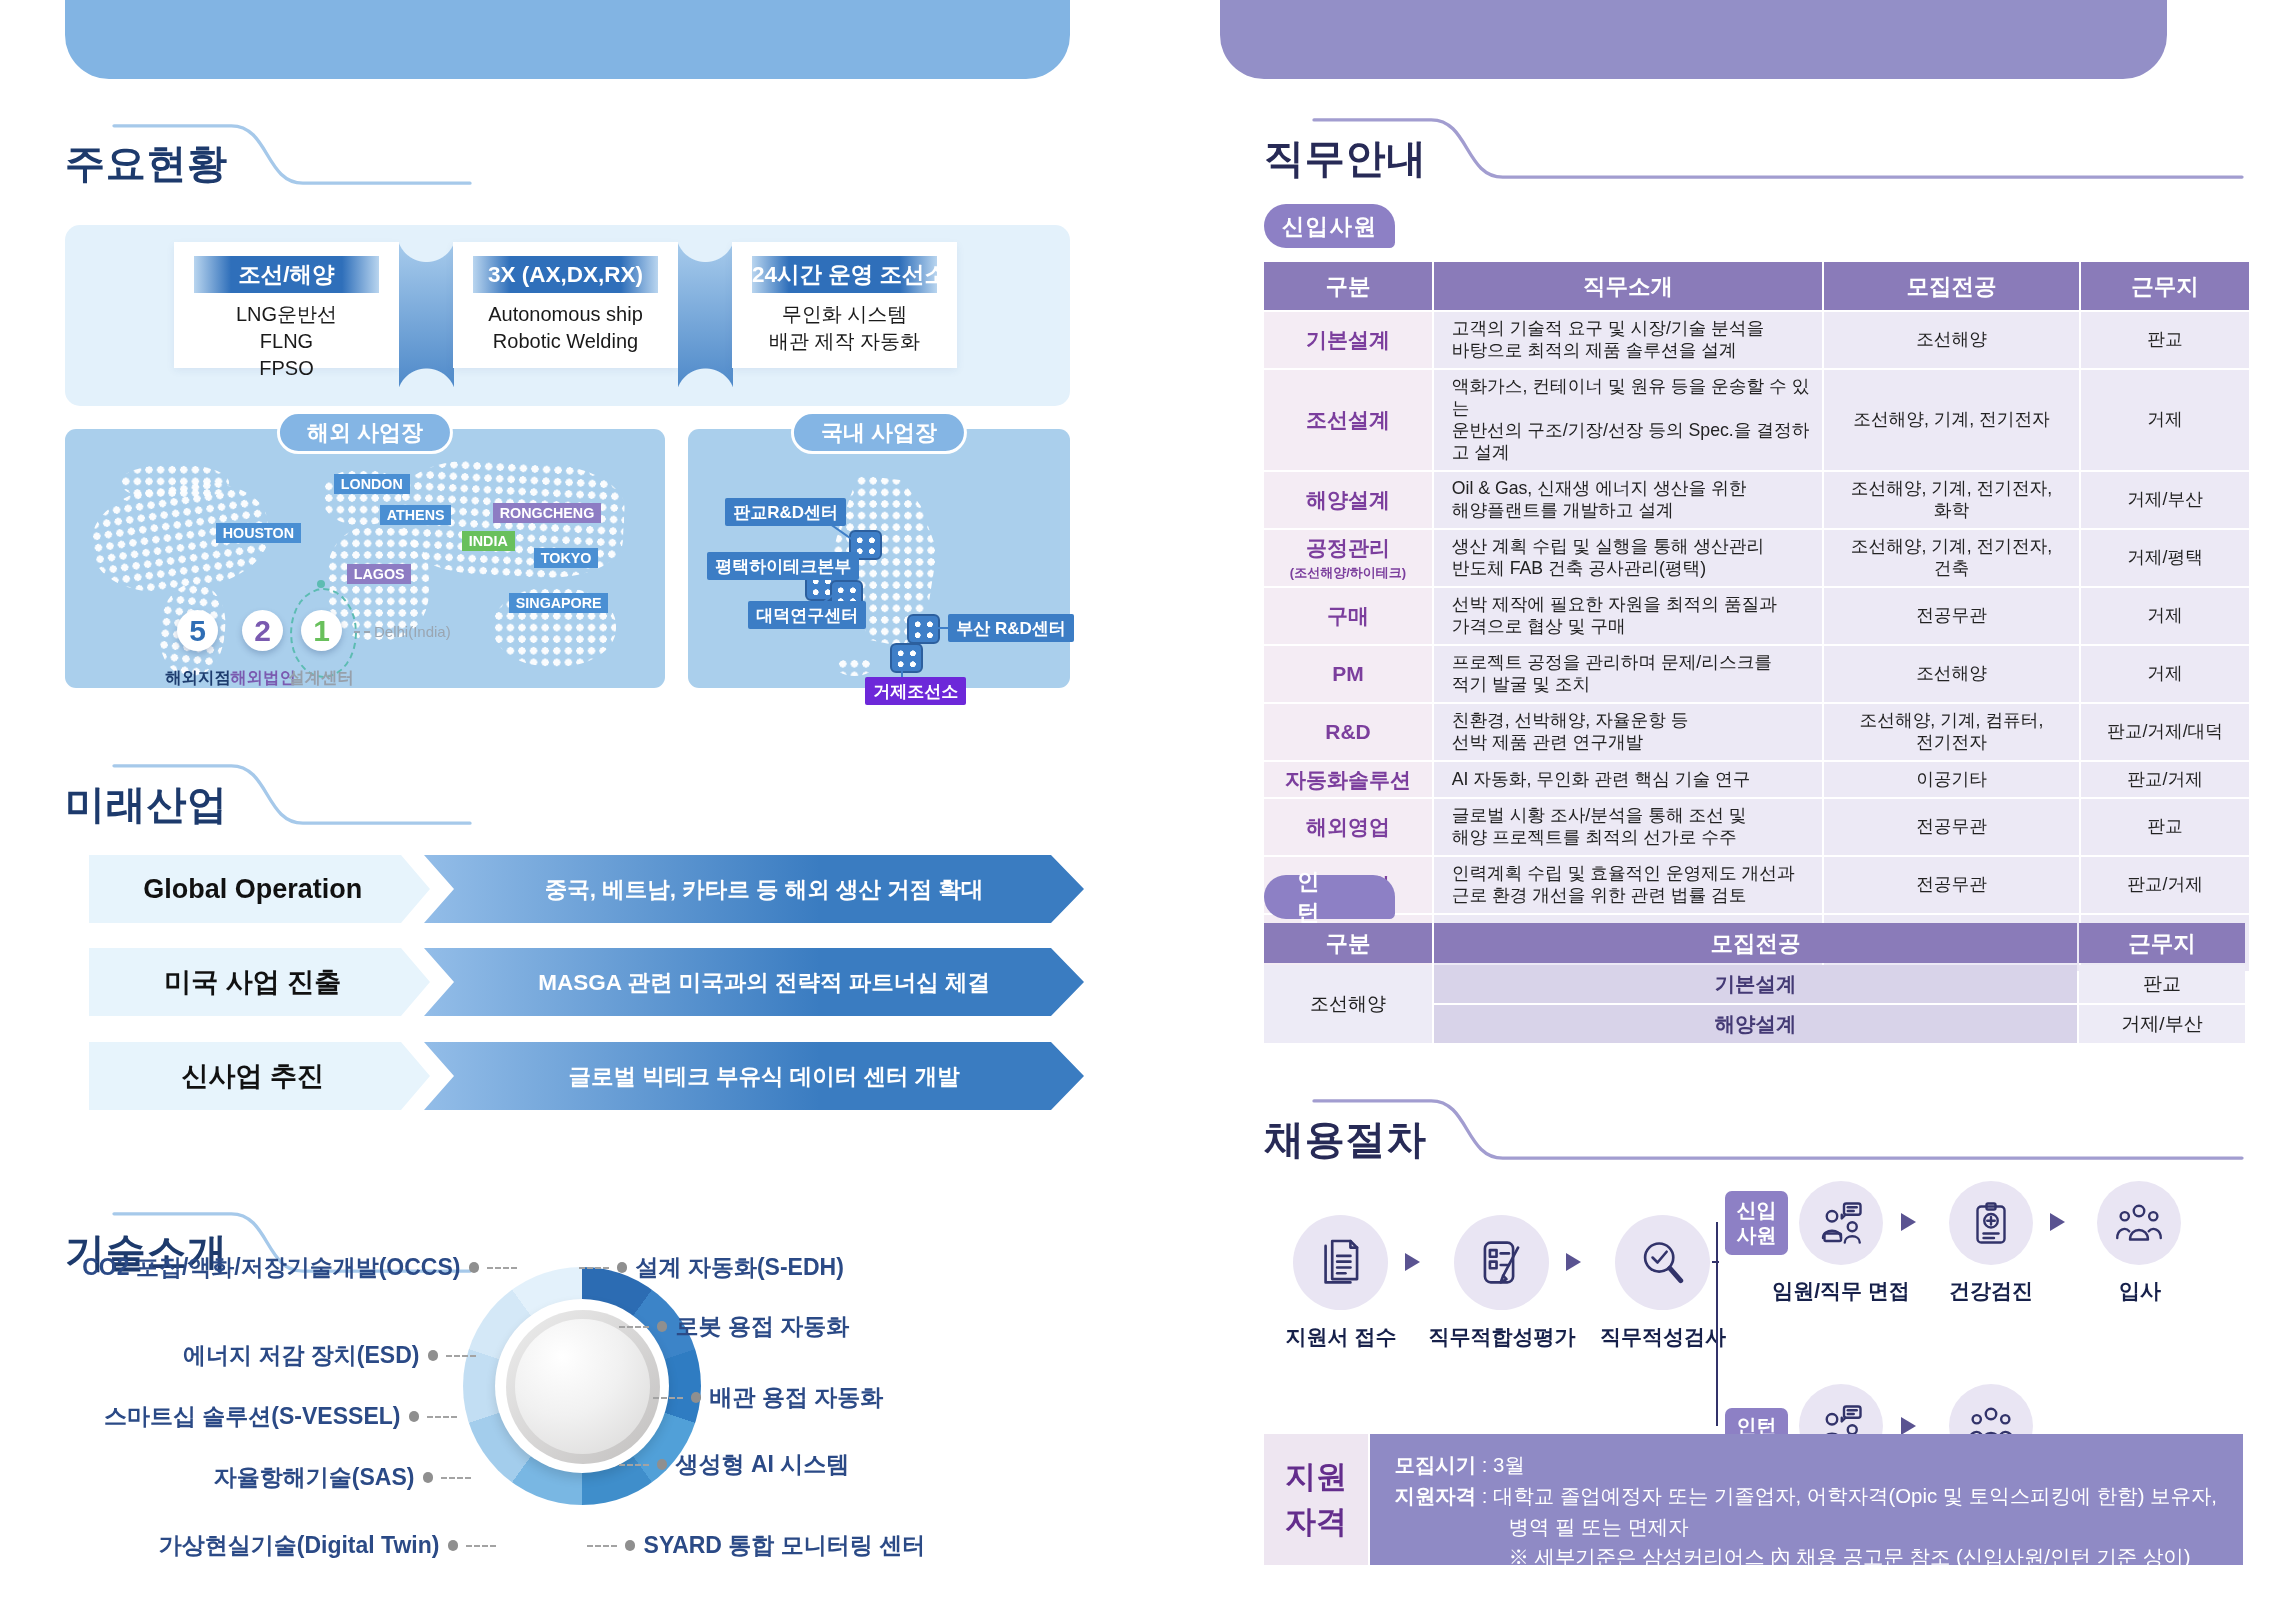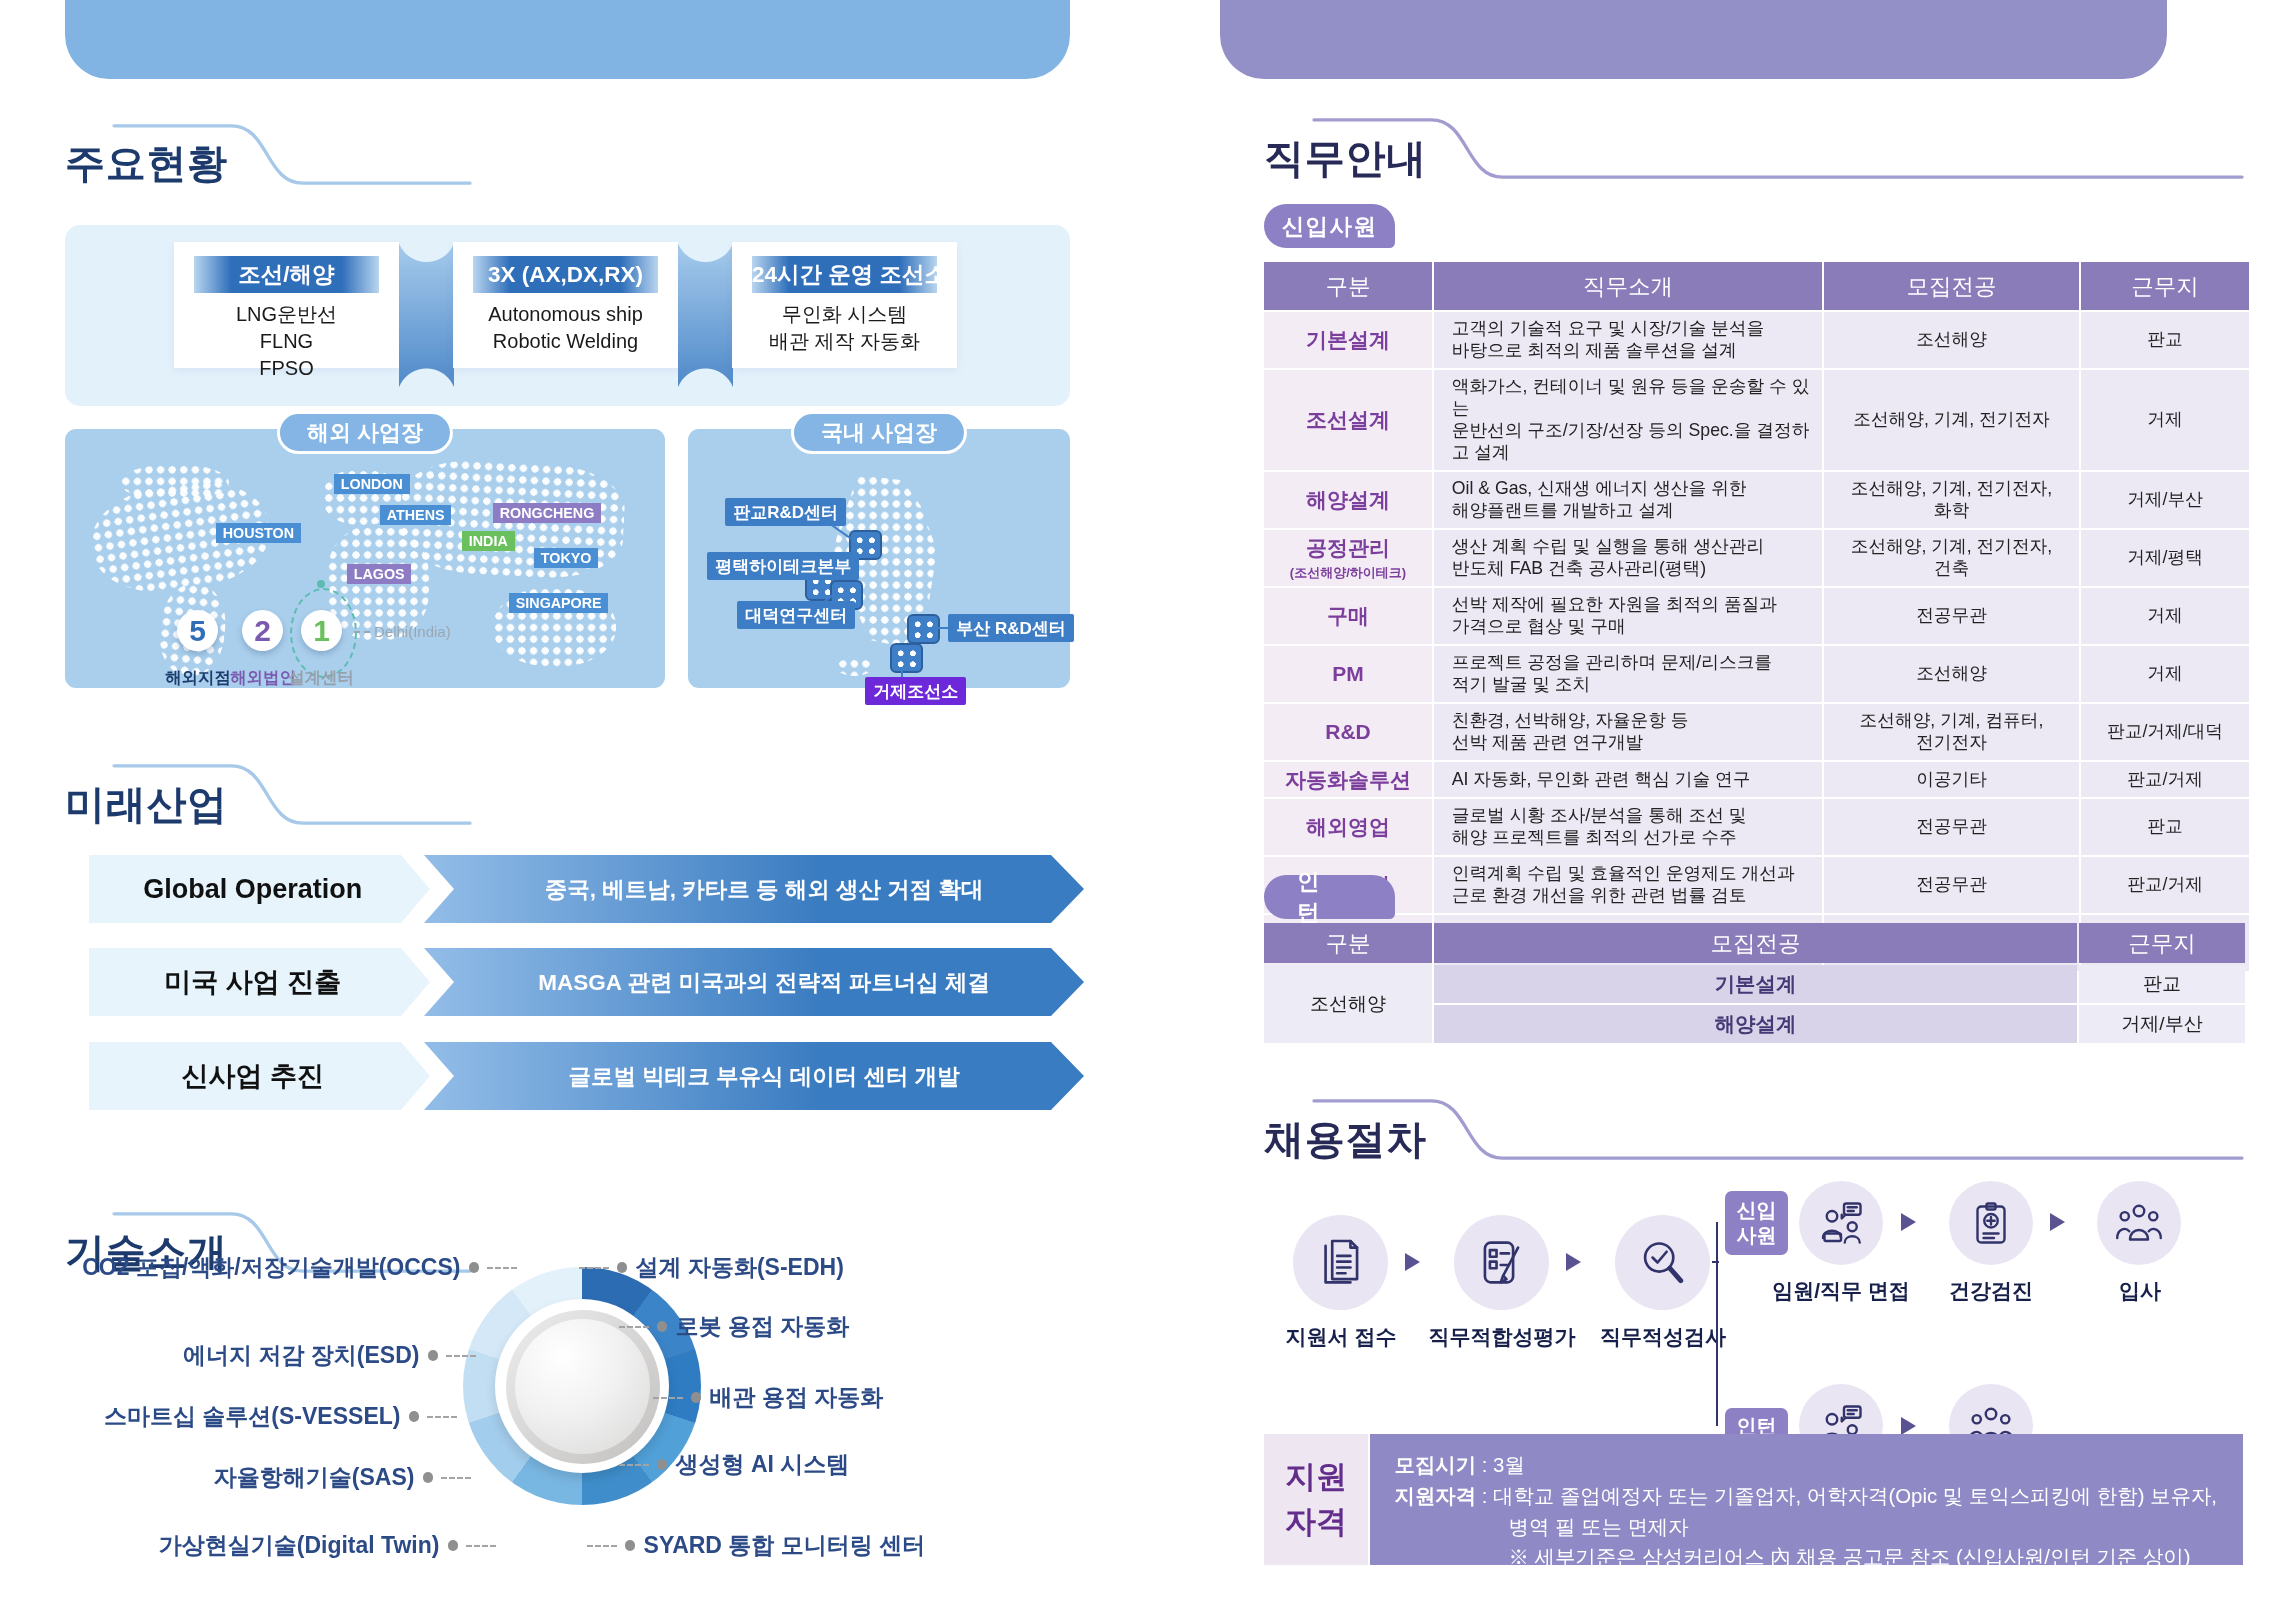--- a/index.html
+++ b/index.html
@@ -52,21 +52,21 @@
   .donut-g{position:absolute;left:506px;top:1310px;width:154px;height:154px;border-radius:50%;background:linear-gradient(135deg,#ededed,#c2c0bf);}
   .donut-c{position:absolute;left:515px;top:1319px;width:135px;height:135px;border-radius:50%;background:radial-gradient(circle at 35% 28%,#ffffff 0%,#f1f1f1 45%,#d8d7d6 100%);}
   .tl{position:absolute;display:flex;align-items:center;gap:8.2px;font-size:23px;font-weight:700;color:#2b4a86;white-space:nowrap;}
   .tl .dot{width:10.2px;height:10.2px;border-radius:50%;background:#8f8f8f;flex:none;}
   .tl .dash{width:30px;height:0;border-top:2px dashed #a3a3a3;flex:none;}
   
   .pbadge{position:absolute;left:1264px;width:131px;height:44px;background:#8d80c5;border-radius:22px 22px 5.5px 22px;
     color:#fff;font-size:22.5px;font-weight:800;display:flex;align-items:center;justify-content:center;letter-spacing:1.4px;}
   
   .jtable{position:absolute;left:1264px;top:262px;width:978px;display:grid;grid-template-columns:168px 388px 255px 168px;gap:2px;}
-  .jh{background:#8a7bb9;color:#fff;font-size:22.5px;font-weight:400;height:48px;display:flex;align-items:center;justify-content:center;}
+  .jh{background:#8a7bb9;color:#fff;font-size:22.5px;font-weight:700;height:48px;display:flex;align-items:center;justify-content:center;}
   .jn{background:#f4ecf4;color:#7b3e9d;font-size:21px;font-weight:800;display:flex;flex-direction:column;align-items:center;justify-content:center;padding:3.4px 2.7px;text-align:center;}
   .jn .sub{font-size:13px;font-weight:700;margin-top:1.4px;}
   .jd{background:#ece9f5;font-size:17.7px;line-height:1.24;color:#222;display:flex;align-items:center;justify-content:flex-start;text-align:left;padding:6.1px 5.5px 6.1px 17.7px;white-space:pre-line;}
   .jc{background:#ece9f5;font-size:17.7px;line-height:1.24;color:#222;display:flex;align-items:center;justify-content:center;text-align:center;padding:6.1px 4.1px;white-space:pre-line;}
   
   .itable{position:absolute;left:1264px;top:923px;width:978px;display:grid;grid-template-columns:168px 643px 166px;grid-template-rows:40px 38px 38px;gap:2px;}
   .in{background:#d8d3e9;color:#443a75;font-size:20.4px;font-weight:800;display:flex;align-items:center;justify-content:center;}
   .ic{background:#edebf6;font-size:19px;color:#222;display:flex;align-items:center;justify-content:center;}
   
   .pcircle{position:absolute;border-radius:50%;background:#e9e5f3;display:flex;align-items:center;justify-content:center;}
@@ -156,21 +156,21 @@
   <div class="dots" style="left:133px;top:46px;width:116px;height:172px;
       clip-path:polygon(32% 0,70% 3%,86% 18%,100% 44%,93% 74%,72% 100%,42% 96%,26% 72%,6% 56%,16% 30%);"></div>
   <div class="dots" style="left:149px;top:229px;width:35px;height:17.7px;border-radius:50%;"></div>
   <div class="bmarker" style="left:161px;top:101px;"></div>
   <div class="cline" style="left:135px;top:89px;width:35px;transform:rotate(35deg);"></div>
   <div class="dtag" style="left:37px;top:69px;">판교R&amp;D센터</div>
   <div class="bmarker" style="left:117px;top:142px;"></div>
   <div class="dtag" style="left:19px;top:123px;">평택하이테크본부</div>
   <div class="bmarker" style="left:142px;top:151px;"></div>
   <div class="cline" style="left:127px;top:179px;width:27px;transform:rotate(-38deg);"></div>
-  <div class="dtag" style="left:49px;top:172px;">대덕연구센터</div>
+  <div class="dtag" style="left:60px;top:172px;">대덕연구센터</div>
   <div class="bmarker" style="left:219px;top:185px;"></div>
   <div class="cline" style="left:248px;top:198px;width:12.3px;"></div>
   <div class="dtag" style="left:260px;top:185px;">부산 R&amp;D센터</div>
   <div class="bmarker" style="left:202px;top:214px;"></div>
   <div class="cline" style="left:214px;top:240px;width:9.5px;transform:rotate(90deg);"></div>
   <div class="dtag" style="left:177px;top:248px;background:#6d28d9;">거제조선소</div>
 </div>
 
 <div class="sec-title lt" style="left:65px;top:777px;">미래산업</div>
 <svg class="curve" style="left:112px;top:763px;" width="360" height="63" viewBox="0 0 528 92">

